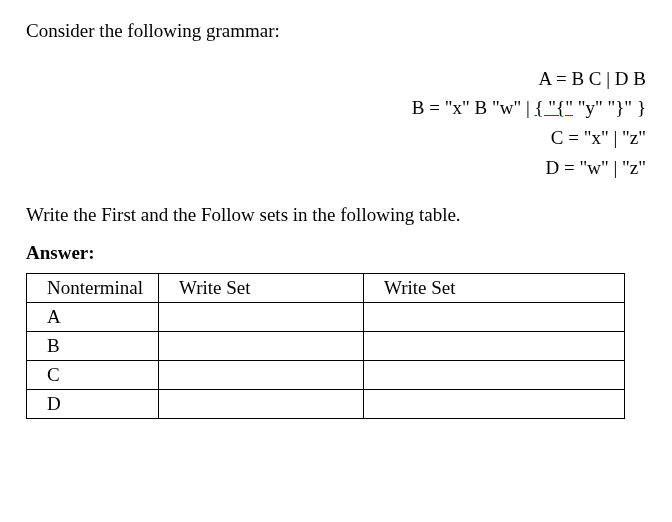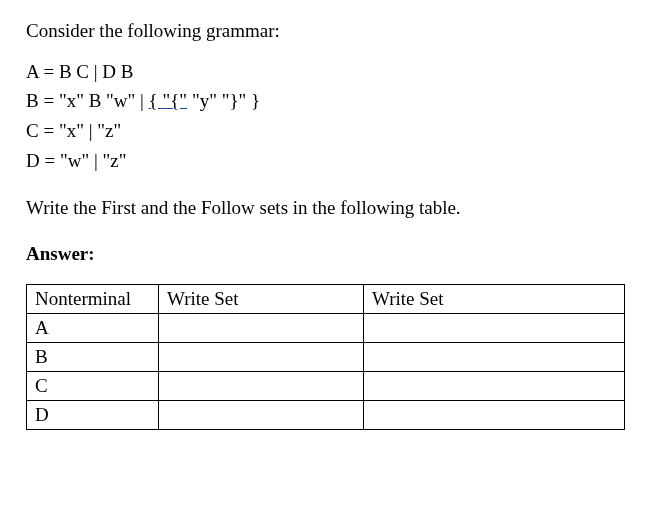--- a/index.html
+++ b/index.html
@@ -13,45 +13,46 @@
     color: #000000;
   }
   .page {
     padding: 18px 26px 0 26px;
   }
   .line {
     margin: 0 0 4px 0;
     line-height: 1.35;
   }
   .block-top {
-    margin-bottom: 15px;
+    margin-bottom: 22px;
   }
   .block-grammar {
     margin-bottom: 22px;
+    text-align: right;
   }
   .block-task {
-    margin-bottom: 20px;
+    margin-bottom: 12px;
   }
   .block-answer {
-    margin-bottom: 18px;
+    margin-bottom: 8px;
     font-weight: bold;
   }
   .underline-segment {
     text-decoration: underline;
     text-decoration-color: #1a4aa0;
     color: #000;
   }
   table {
     border-collapse: collapse;
     width: 598px;
     table-layout: fixed;
   }
   th, td {
     border: 1px solid #000;
-    padding: 2px 8px;
+    padding: 2px 20px;
     text-align: left;
     font-weight: normal;
     font-family: "Times New Roman", Times, serif;
     font-size: 19px;
     height: 24px;
     vertical-align: middle;
   }
   col.col-nt { width: 132px; }
   col.col-first { width: 205px; }
   col.col-follow { width: 261px; }

